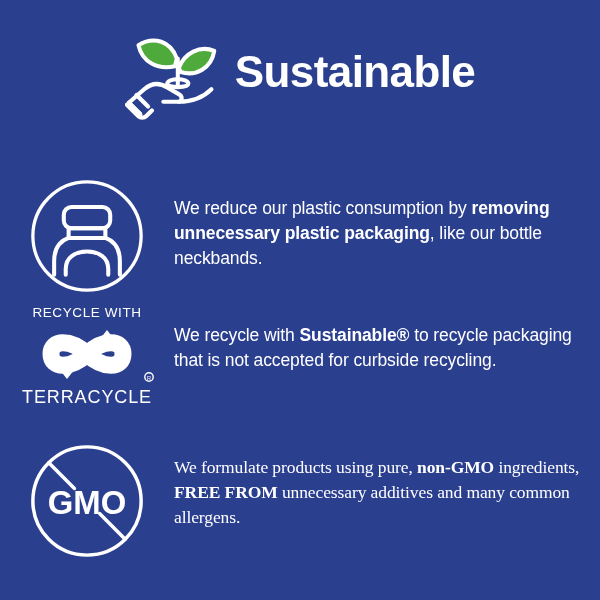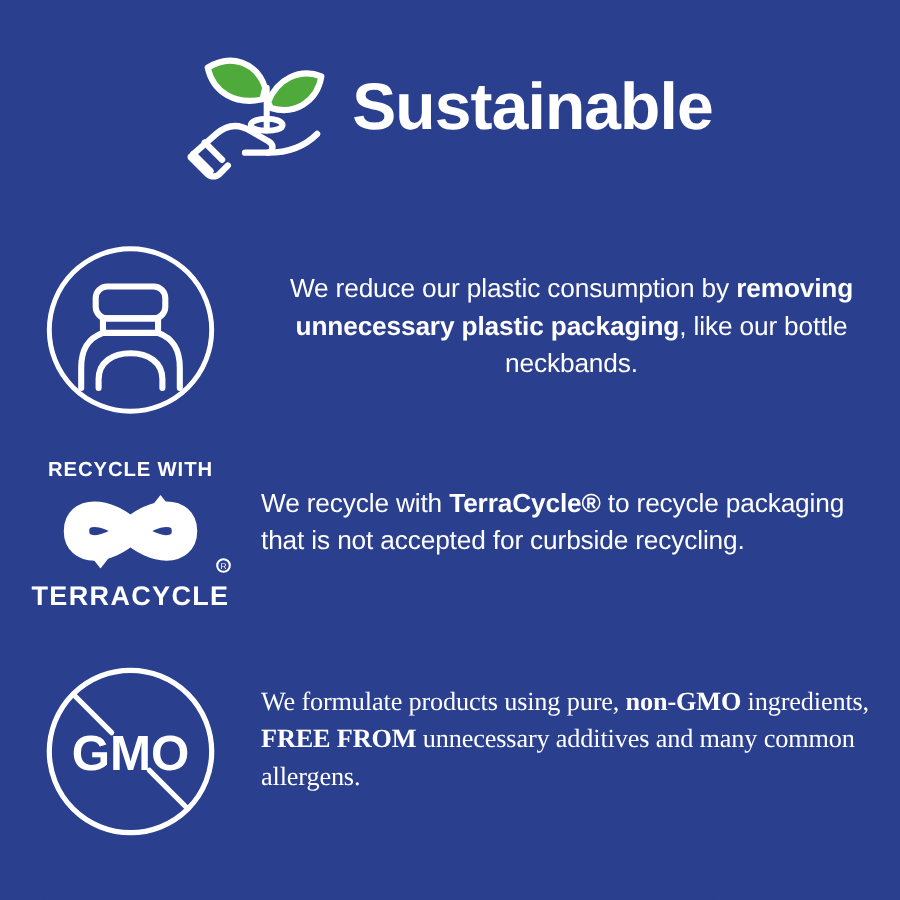--- a/index.html
+++ b/index.html
@@ -57,39 +57,39 @@
   .row-text {
     flex:1 1 auto;
     color:#ffffff;
     font-size:17.5px;
     line-height:1.42;
     letter-spacing:-0.1px;
     padding-right:12px;
   }
   .row-text b { font-weight:700; }
 
-  #row1 { top:162px;text-align:center; }
+  #row1 { top:178px; }
   #row1 .row-text { padding-top:18px; }
 
   #row2 { top:305px; }
   #row2 .row-text { padding-top:18px; }
 
   #row3 { top:443px; }
   #row3 .row-text { padding-top:12px;font-family:Liberation Serif, serif; }
 
   
   .tc-block {
     width:140px;
     display:flex;
     flex-direction:column;
     align-items:center;
   }
   .tc-top, .tc-bottom {
     color:#ffffff;
-    font-weight:700;
+    font-weight:400;
     font-family:"Liberation Sans", sans-serif;
     text-align:right;
   }
   .tc-top {
     font-size:13.5px;
     letter-spacing:0.6px;
     margin-bottom:3px;
   }
   .tc-bottom {
     font-size:18px;
@@ -170,21 +170,21 @@
             <path d="M101 21 L79 21 L90 7 Z" fill="#ffffff"></path>
 
             <circle cx="132" cy="54" r="4.2" fill="none" stroke="#ffffff" stroke-width="1.4"></circle>
             <text x="132" y="56.6" font-family="Liberation Sans, sans-serif" font-size="5.6" fill="#ffffff" text-anchor="middle">R</text>
           </svg>
         </span>
         <div class="tc-bottom">TERRACYCLE</div>
       </div>
     </div>
     <div class="row-text">
-      <span>We recycle with </span><b>TerraCycle®</b><span> to recycle packaging that is not accepted for curbside recycling.</span>
+      <span>We recycle with </span><b>Sustainable®</b><span> to recycle packaging that is not accepted for curbside recycling.</span>
     </div>
   </div>
 
   <div class="row" id="row3">
     <div class="row-icon">
       <span>
         <svg viewBox="0 0 120 120" width="116" height="116" aria-hidden="true">
           <circle cx="60" cy="60" r="56" fill="none" stroke="#ffffff" stroke-width="3.6"></circle>
 
           <path d="M20.5 20.5 L47 47" stroke="#ffffff" stroke-width="3.6" stroke-linecap="round"></path>

